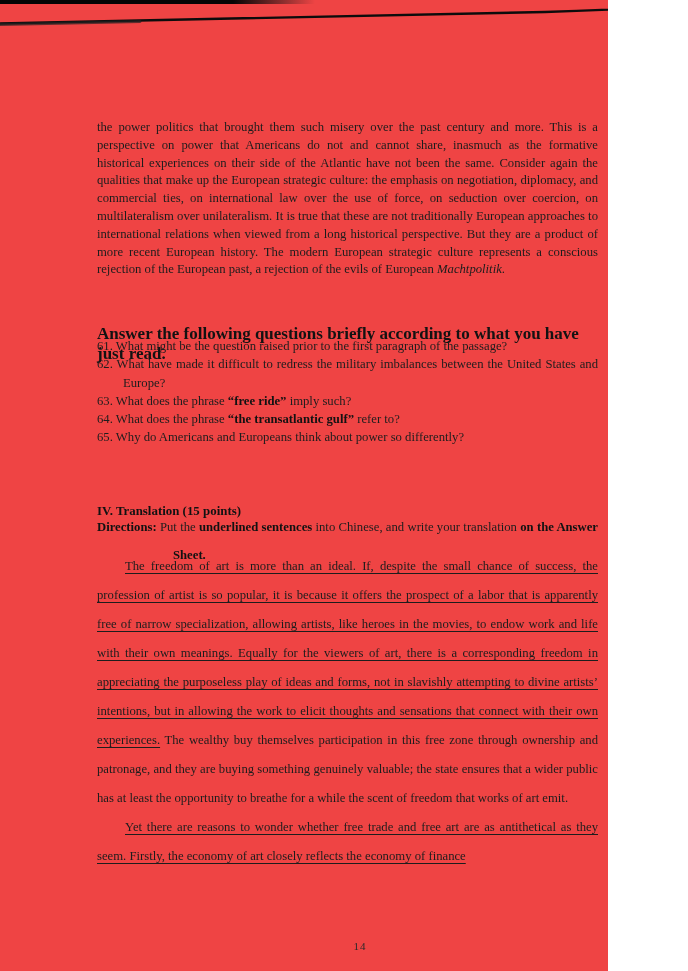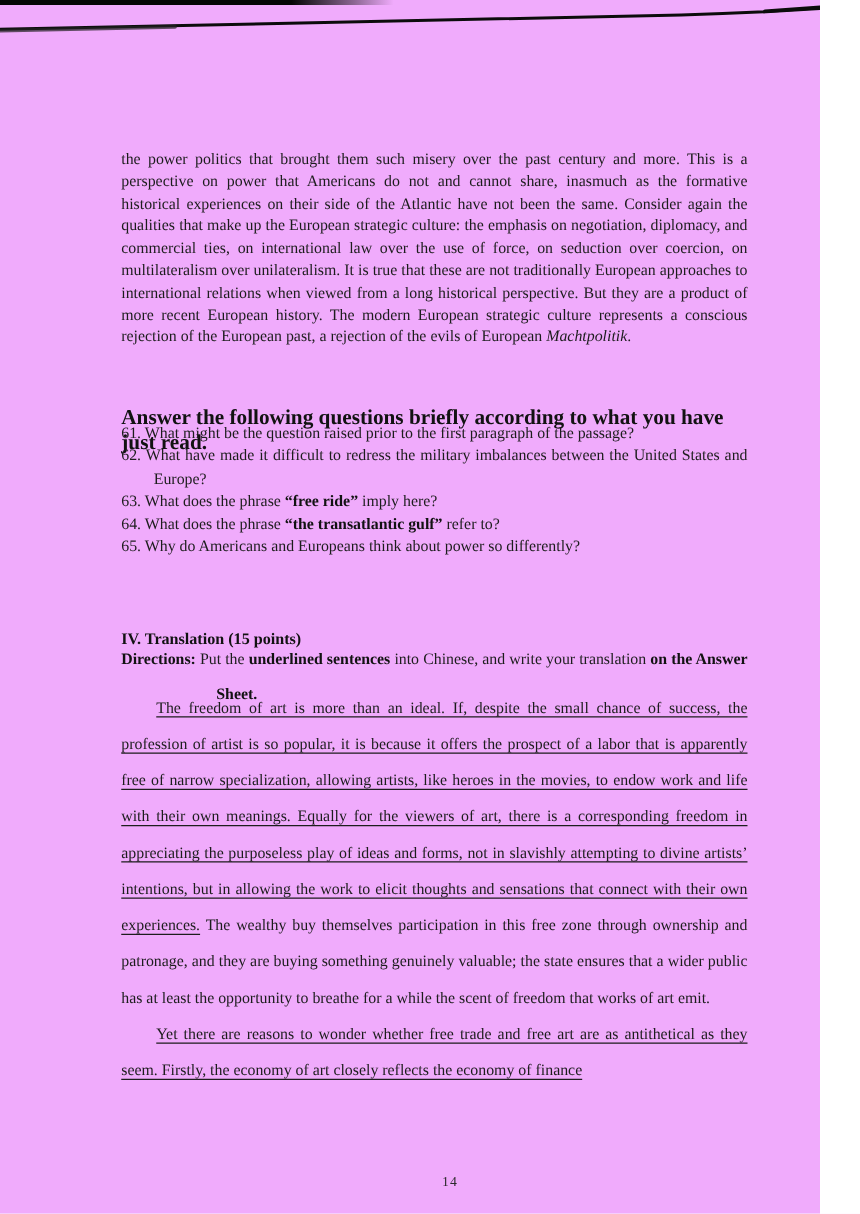--- a/index.html
+++ b/index.html
@@ -1,20 +1,20 @@
 <!DOCTYPE html>
 <html><head>
 <meta charset="utf-8">
 <style>
   html, body { margin: 0; padding: 0; background: #ffffff; }
   .page {
     position: relative;
-    width: 656px;
+    width: 608px;
     height: 971px;
-    background: #f0abfc;
+    background: #ef4444;
     overflow: hidden;
     font-family: "Liberation Serif", "DejaVu Serif", serif;
     color: #1d1d1d;
   }
   .block { position: absolute; left: 97px; width: 501px; }
   .para {
     margin: 0;
     font-size: 12.7px;
     line-height: 17.8px;
   }
@@ -95,21 +95,21 @@
     <p class="para justify"><span>the power politics that brought them such misery over the past century and more. This is a perspective on power that Americans do not and cannot share, inasmuch as the formative historical experiences on their side of the Atlantic have not been the same. Consider again the qualities that make up the European strategic culture: the emphasis on negotiation, diplomacy, and commercial ties, on international law over the use of force, on seduction over coercion, on multilateralism over unilateralism. It is true that these are not traditionally European approaches to international relations when viewed from a long historical perspective. But they are a product of more recent European history. The modern European strategic culture represents a conscious rejection of the European past, a rejection of the evils of European </span><span class="i">Machtpolitik</span><span>.</span></p>
   </div>
 
   <div id="answer-heading-block" class="block">
     <div class="heading">Answer the following questions briefly according to what you have just read.</div>
   </div>
 
   <div id="questions-block" class="block">
       <div class="question justify"><span class="qnum">61.</span> <span>What might be the question raised prior to the first paragraph of the passage?</span></div>
       <div class="question justify"><span class="qnum">62.</span> <span>What have made it difficult to redress the military imbalances between the United States and Europe?</span></div>
-      <div class="question justify"><span class="qnum">63.</span> <span>What does the phrase </span><span class="b">“free ride”</span><span> imply here?</span></div>
+      <div class="question justify"><span class="qnum">63.</span> <span>What does the phrase </span><span class="b">“free ride”</span><span> imply such?</span></div>
       <div class="question justify"><span class="qnum">64.</span> <span>What does the phrase </span><span class="b">“the transatlantic gulf”</span><span> refer to?</span></div>
       <div class="question justify"><span class="qnum">65.</span> <span>Why do Americans and Europeans think about power so differently?</span></div>
     </div>
 
   <div id="iv-title-block" class="block">
     <div class="heading">IV. Translation (15 points)</div>
   </div>
 
   <div id="directions-block" class="block">
     <p class="para justify"><span class="b">Directions:</span><span> Put the </span><span class="b">underlined sentences</span><span> into Chinese, and write your translation </span><span class="b">on the Answer Sheet.</span></p>

